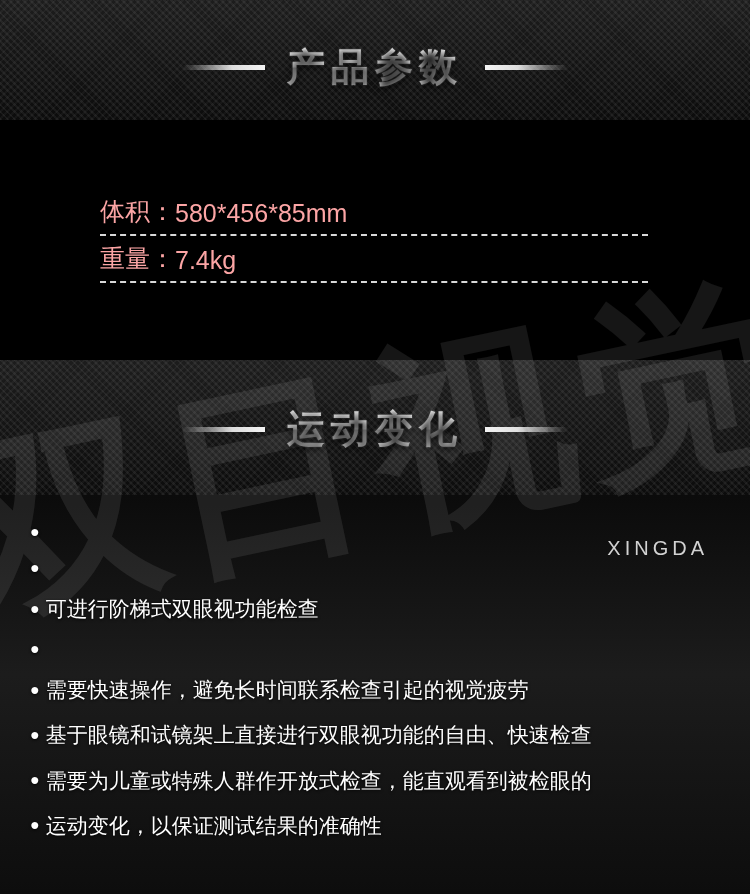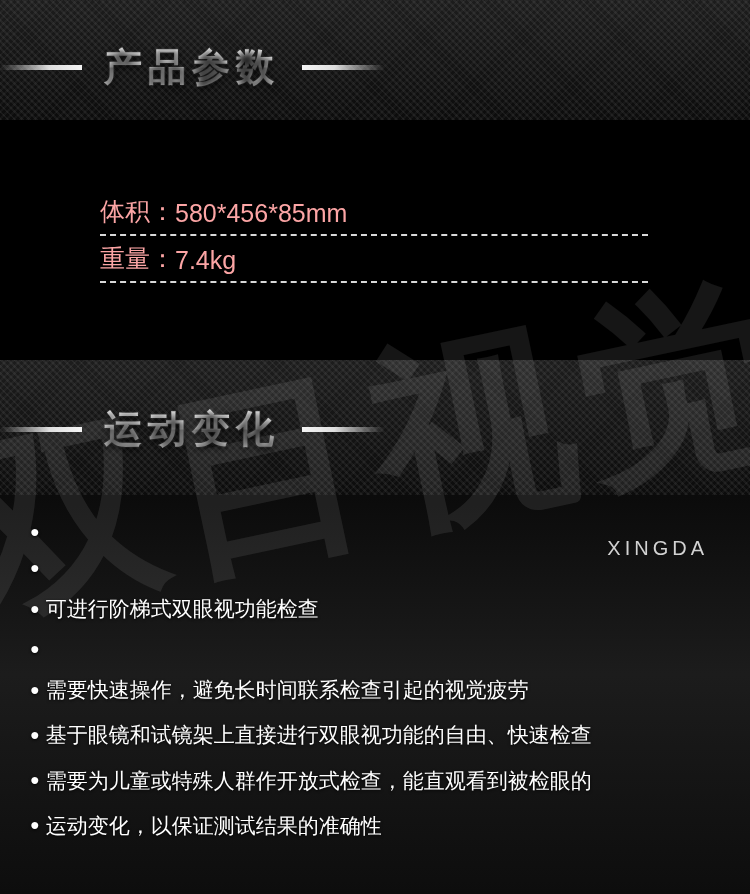--- a/index.html
+++ b/index.html
@@ -55,20 +55,21 @@
   
   #band-features { top: 495px; height: 399px; }
 
   
   .heading-wrap {
     position: absolute;
     left: 0;
     width: 750px;
     display: flex;
     align-items: center;
+    justify-content: center;
     gap: 22px;
   }
   .heading-text {
     font-size: 38px;
     font-weight: bold;
     letter-spacing: 6px;
     color: #f2f2f2;
     text-shadow: 0 2px 6px rgba(0,0,0,0.9), 0 0 2px rgba(255,255,255,0.35);
     background: linear-gradient(180deg, #ffffff 0%, #d8d8d8 48%, #8f8f8f 52%, #f0f0f0 100%);
     -webkit-background-clip: text;

